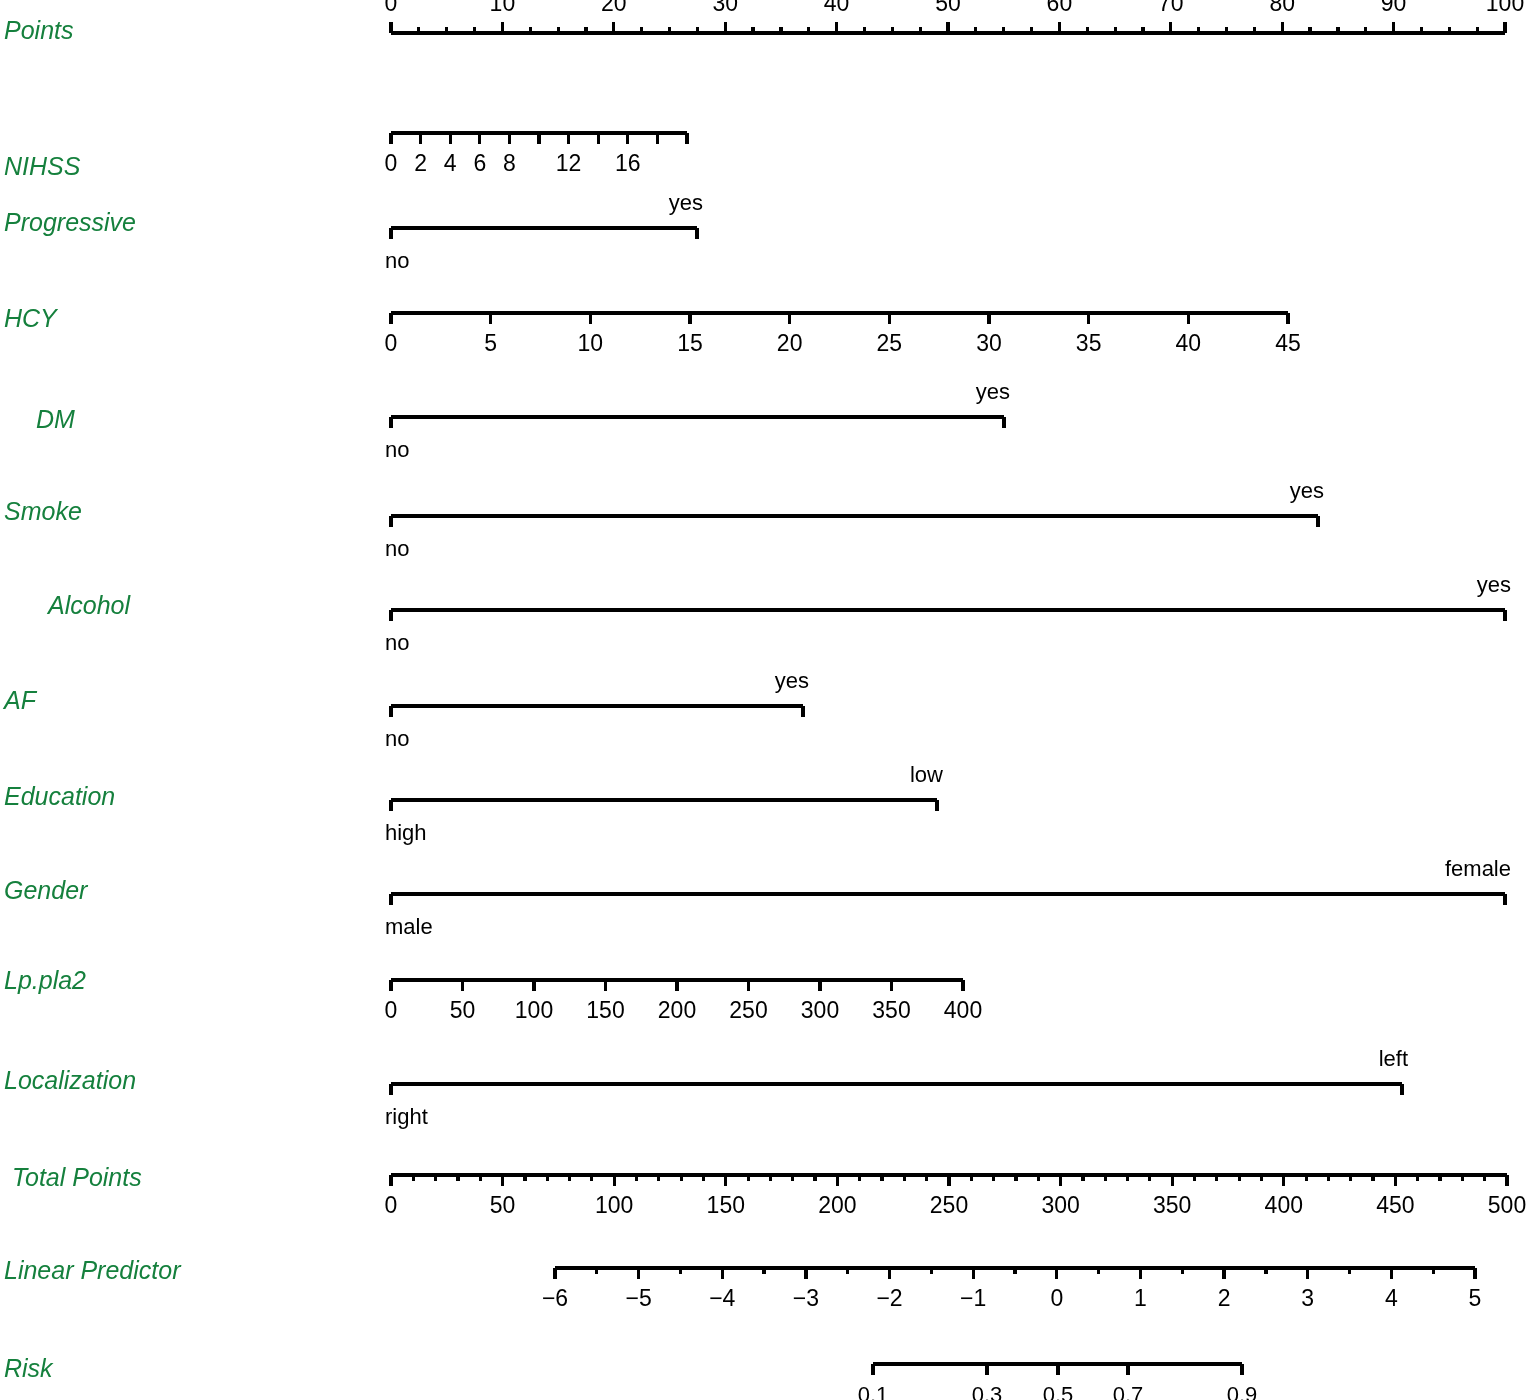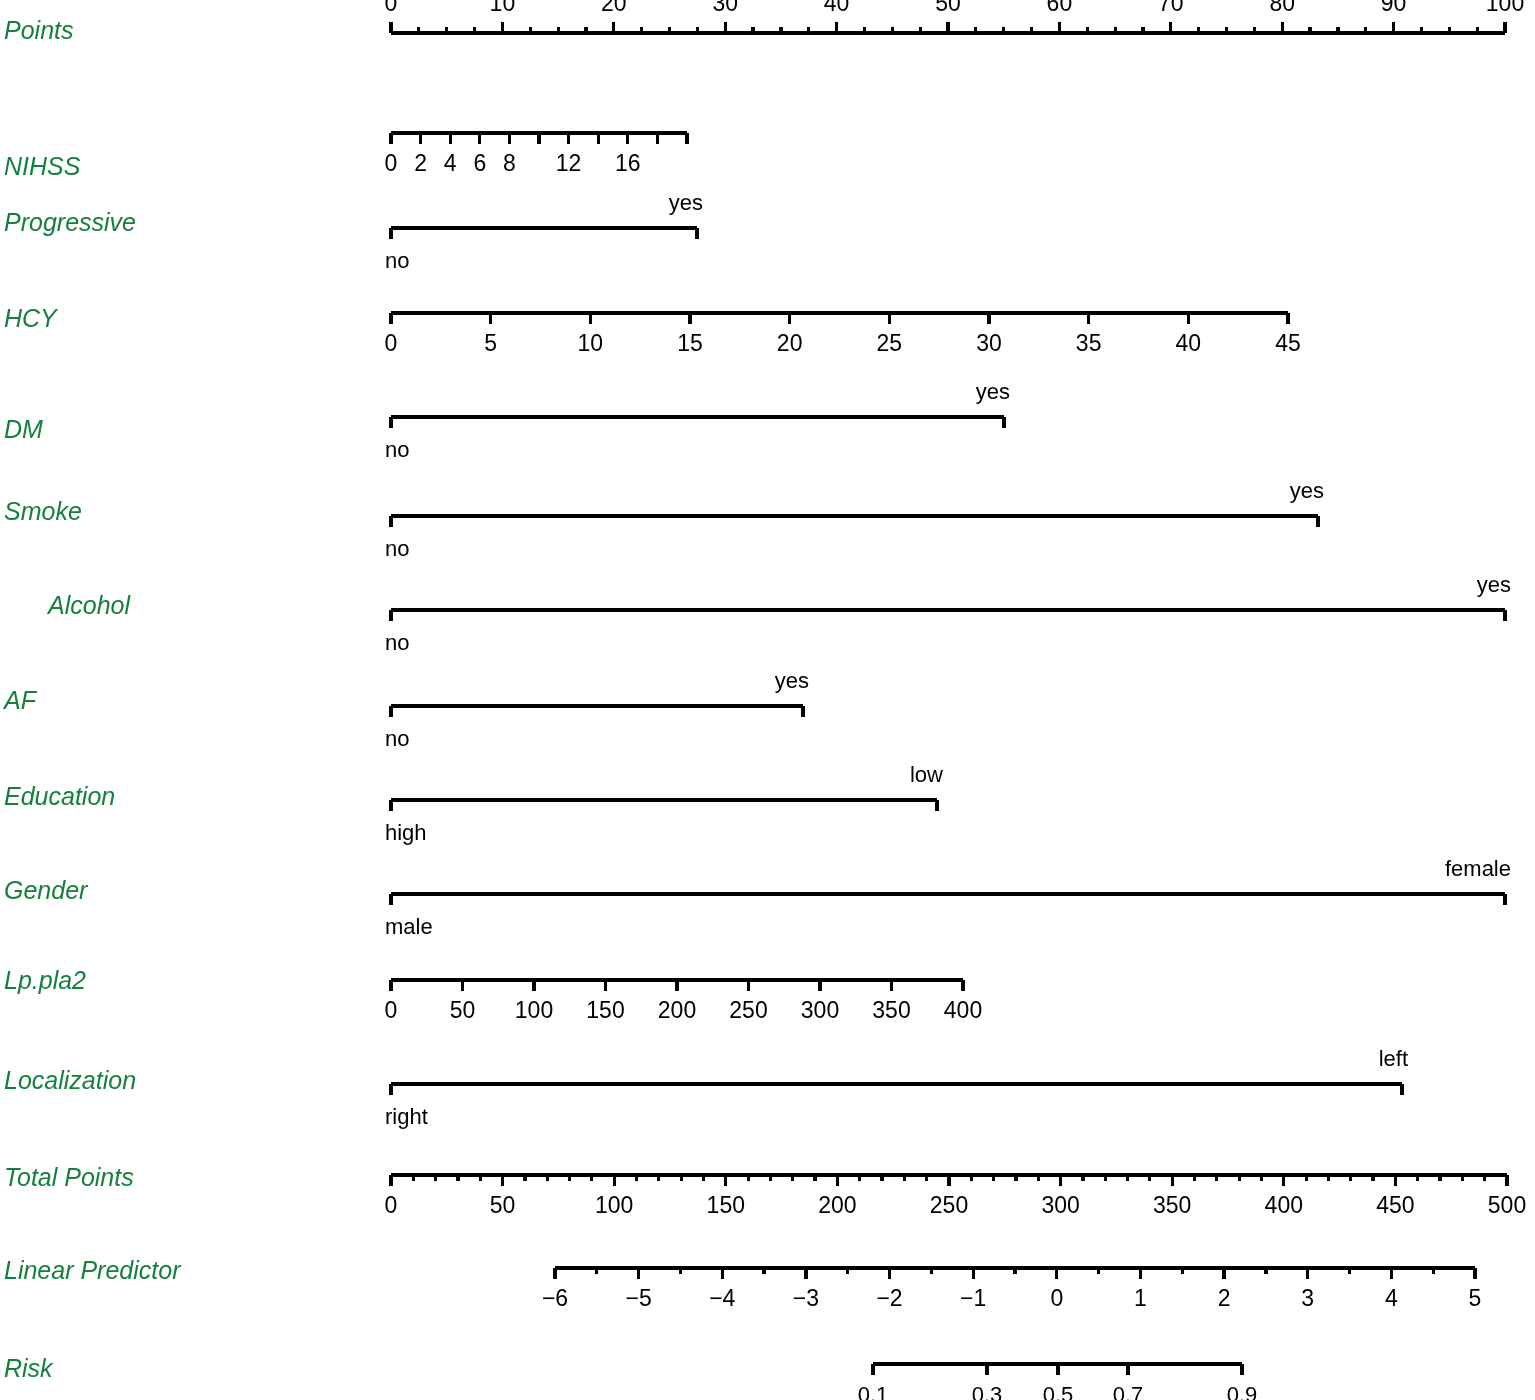--- a/index.html
+++ b/index.html
@@ -136,21 +136,21 @@
       <text x="989" y="93" text-anchor="middle" font-family="&quot;Liberation Sans&quot;,&quot;DejaVu Sans&quot;,sans-serif" font-size="23px" fill="#000000">30</text>
       <line x1="1088.6666666666665" y1="55" x2="1088.6666666666665" y2="66" stroke="#000000" stroke-width="3.2" stroke-linecap="butt"></line>
       <text x="1088.6666666666665" y="93" text-anchor="middle" font-family="&quot;Liberation Sans&quot;,&quot;DejaVu Sans&quot;,sans-serif" font-size="23px" fill="#000000">35</text>
       <line x1="1188.3333333333333" y1="55" x2="1188.3333333333333" y2="66" stroke="#000000" stroke-width="3.2" stroke-linecap="butt"></line>
       <text x="1188.3333333333333" y="93" text-anchor="middle" font-family="&quot;Liberation Sans&quot;,&quot;DejaVu Sans&quot;,sans-serif" font-size="23px" fill="#000000">40</text>
       <line x1="1288" y1="55" x2="1288" y2="66" stroke="#000000" stroke-width="3.2" stroke-linecap="butt"></line>
       <text x="1288" y="93" text-anchor="middle" font-family="&quot;Liberation Sans&quot;,&quot;DejaVu Sans&quot;,sans-serif" font-size="23px" fill="#000000">45</text>
       <line x1="391" y1="55" x2="391" y2="66" stroke="#000000" stroke-width="3.2" stroke-linecap="butt"></line>
       <line x1="1288" y1="55" x2="1288" y2="66" stroke="#000000" stroke-width="3.2" stroke-linecap="butt"></line>
     </svg>
-    <div class="row-label" style="top: 429px;">DM</div>
+    <div class="row-label" style="top: 419px; margin-left: 32px;">DM</div>
     <svg width="1535" height="130" viewBox="0 0 1535 130" style="position: absolute; left: 0px; top: 351px;">
       <line x1="391" y1="66" x2="1004" y2="66" stroke="#000000" stroke-width="3.2" stroke-linecap="butt"></line>
       <line x1="391" y1="66" x2="391" y2="77" stroke="#000000" stroke-width="3.2" stroke-linecap="butt"></line>
       <line x1="1004" y1="66" x2="1004" y2="77" stroke="#000000" stroke-width="3.2" stroke-linecap="butt"></line>
       <text x="385" y="106" text-anchor="start" font-family="&quot;Liberation Sans&quot;,&quot;DejaVu Sans&quot;,sans-serif" font-size="22px" fill="#000000">no</text>
       <text x="1010" y="48" text-anchor="end" font-family="&quot;Liberation Sans&quot;,&quot;DejaVu Sans&quot;,sans-serif" font-size="22px" fill="#000000">yes</text>
     </svg>
     <div class="row-label" style="top: 511px;">Smoke</div>
     <svg width="1535" height="130" viewBox="0 0 1535 130" style="position: absolute; left: 0px; top: 451px;">
       <line x1="391" y1="65" x2="1318" y2="65" stroke="#000000" stroke-width="3.2" stroke-linecap="butt"></line>
@@ -216,21 +216,21 @@
       <line x1="963" y1="60" x2="963" y2="71" stroke="#000000" stroke-width="3.2" stroke-linecap="butt"></line>
     </svg>
     <div class="row-label" style="top: 1080px;">Localization</div>
     <svg width="1535" height="130" viewBox="0 0 1535 130" style="position: absolute; left: 0px; top: 1020px;">
       <line x1="391" y1="64" x2="1402" y2="64" stroke="#000000" stroke-width="3.2" stroke-linecap="butt"></line>
       <line x1="391" y1="64" x2="391" y2="75" stroke="#000000" stroke-width="3.2" stroke-linecap="butt"></line>
       <line x1="1402" y1="64" x2="1402" y2="75" stroke="#000000" stroke-width="3.2" stroke-linecap="butt"></line>
       <text x="385" y="104" text-anchor="start" font-family="&quot;Liberation Sans&quot;,&quot;DejaVu Sans&quot;,sans-serif" font-size="22px" fill="#000000">right</text>
       <text x="1408" y="46" text-anchor="end" font-family="&quot;Liberation Sans&quot;,&quot;DejaVu Sans&quot;,sans-serif" font-size="22px" fill="#000000">left</text>
     </svg>
-    <div class="row-label" style="top: 1177px;">Total Points</div>
+    <div class="row-label" style="top: 1177px; margin-left: 8px;">Total Points</div>
     <svg width="1535" height="130" viewBox="0 0 1535 130" style="position: absolute; left: 0px; top: 1117px;">
       <line x1="391" y1="58" x2="1507" y2="58" stroke="#000000" stroke-width="3.2" stroke-linecap="butt"></line>
       <line x1="413.32" y1="58" x2="413.32" y2="64" stroke="#000000" stroke-width="3.2" stroke-linecap="butt"></line>
       <line x1="435.64" y1="58" x2="435.64" y2="64" stroke="#000000" stroke-width="3.2" stroke-linecap="butt"></line>
       <line x1="457.96" y1="58" x2="457.96" y2="64" stroke="#000000" stroke-width="3.2" stroke-linecap="butt"></line>
       <line x1="480.28" y1="58" x2="480.28" y2="64" stroke="#000000" stroke-width="3.2" stroke-linecap="butt"></line>
       <line x1="524.92" y1="58" x2="524.92" y2="64" stroke="#000000" stroke-width="3.2" stroke-linecap="butt"></line>
       <line x1="547.24" y1="58" x2="547.24" y2="64" stroke="#000000" stroke-width="3.2" stroke-linecap="butt"></line>
       <line x1="569.56" y1="58" x2="569.56" y2="64" stroke="#000000" stroke-width="3.2" stroke-linecap="butt"></line>
       <line x1="591.88" y1="58" x2="591.88" y2="64" stroke="#000000" stroke-width="3.2" stroke-linecap="butt"></line>

